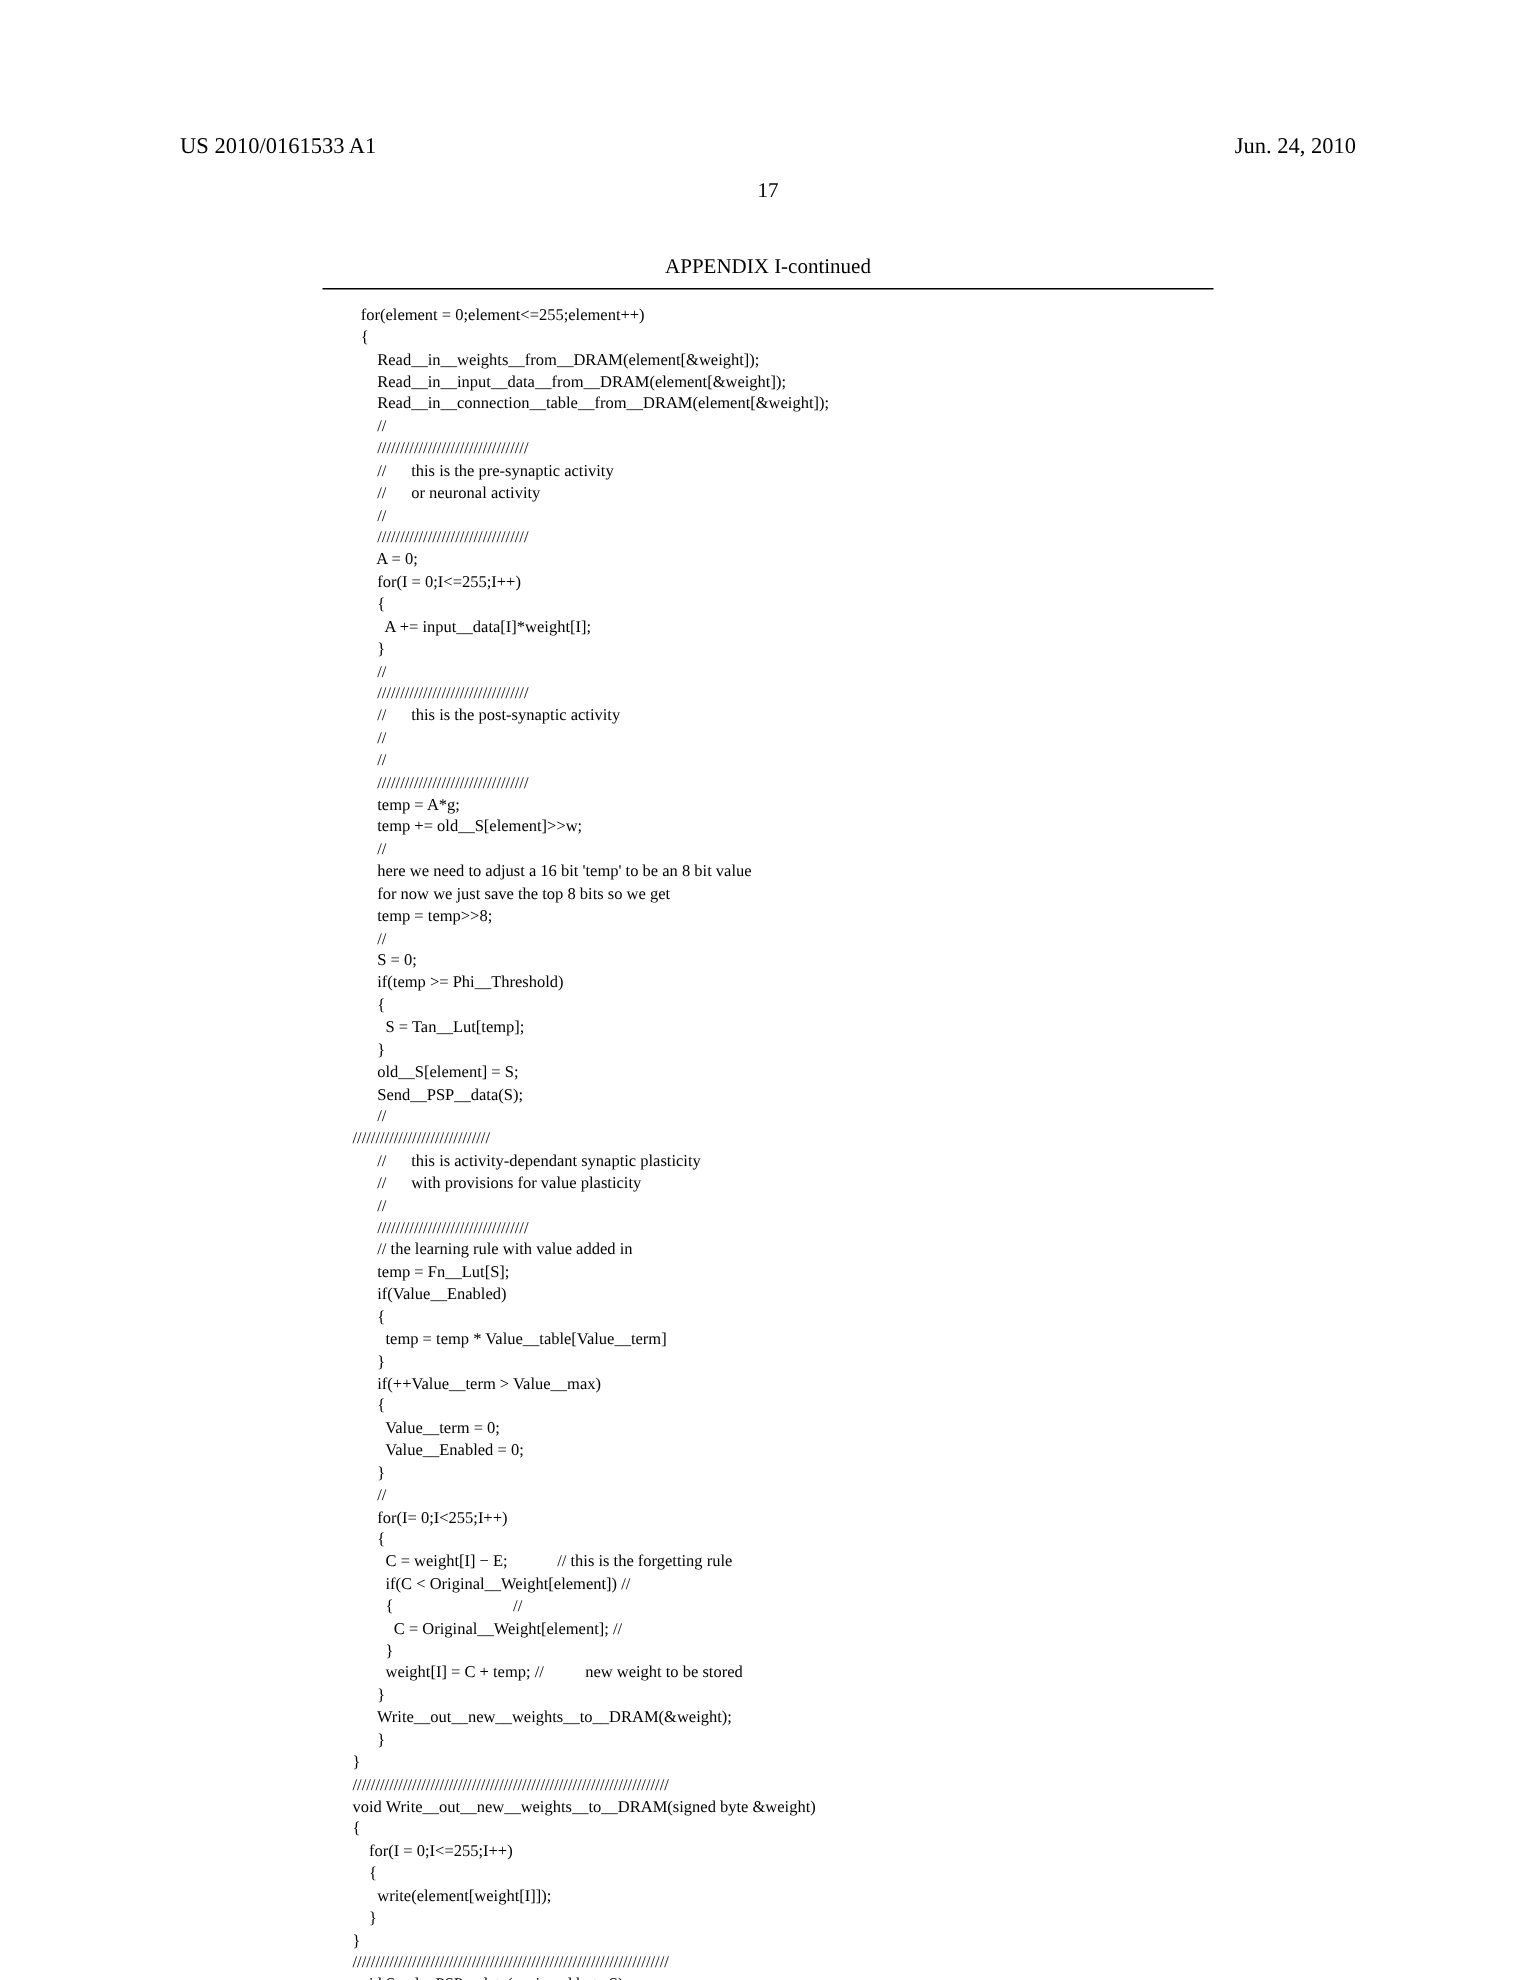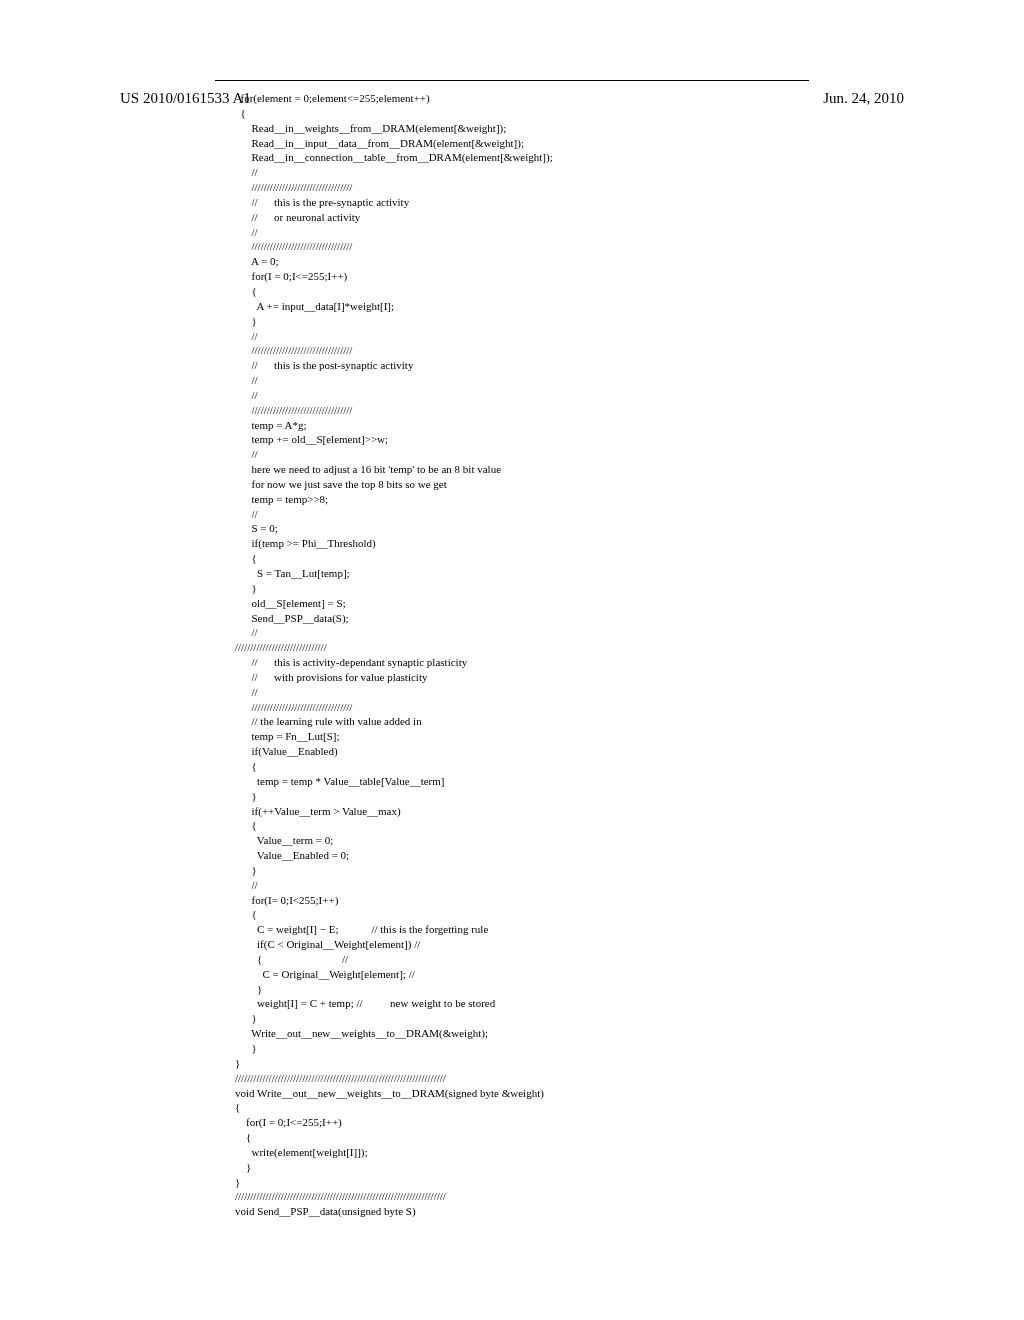--- a/index.html
+++ b/index.html
@@ -53,20 +53,22 @@
       white-space: pre;
       margin-left: 135px;
     }
   </style>
 </head>
 <body>
 
 <div class="page">
   <div class="header-left">US 2010/0161533 A1</div>
   <div class="header-right">Jun. 24, 2010</div>
+  <div class="page-number">17</div>
+  <div class="appendix-title">APPENDIX I-continued</div>
   <hr class="hr-line">
   <div class="code-block">  for(element = 0;element&lt;=255;element++)
   {
       Read__in__weights__from__DRAM(element[&amp;weight]);
       Read__in__input__data__from__DRAM(element[&amp;weight]);
       Read__in__connection__table__from__DRAM(element[&amp;weight]);
       //
       /////////////////////////////////
       //      this is the pre-synaptic activity
       //      or neuronal activity

